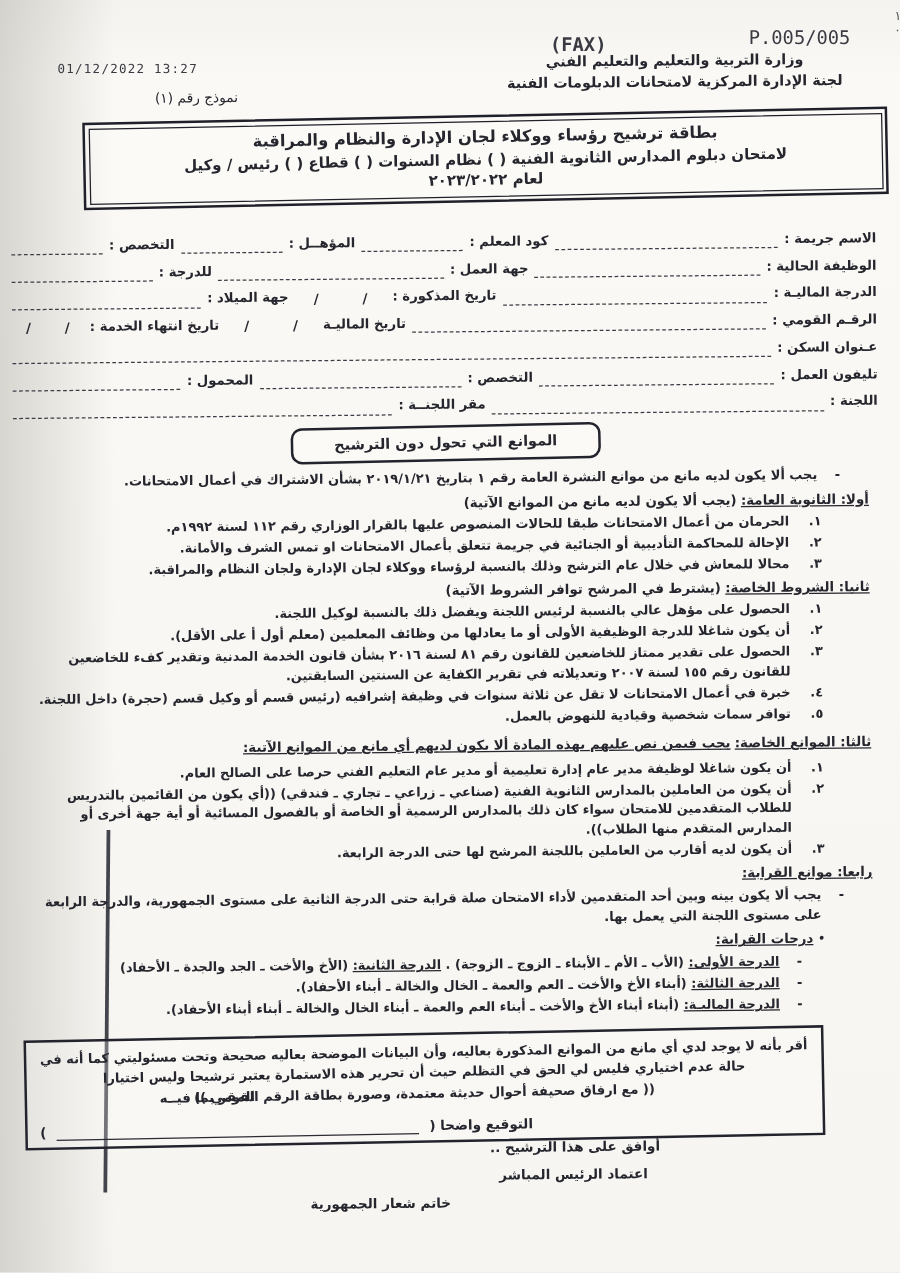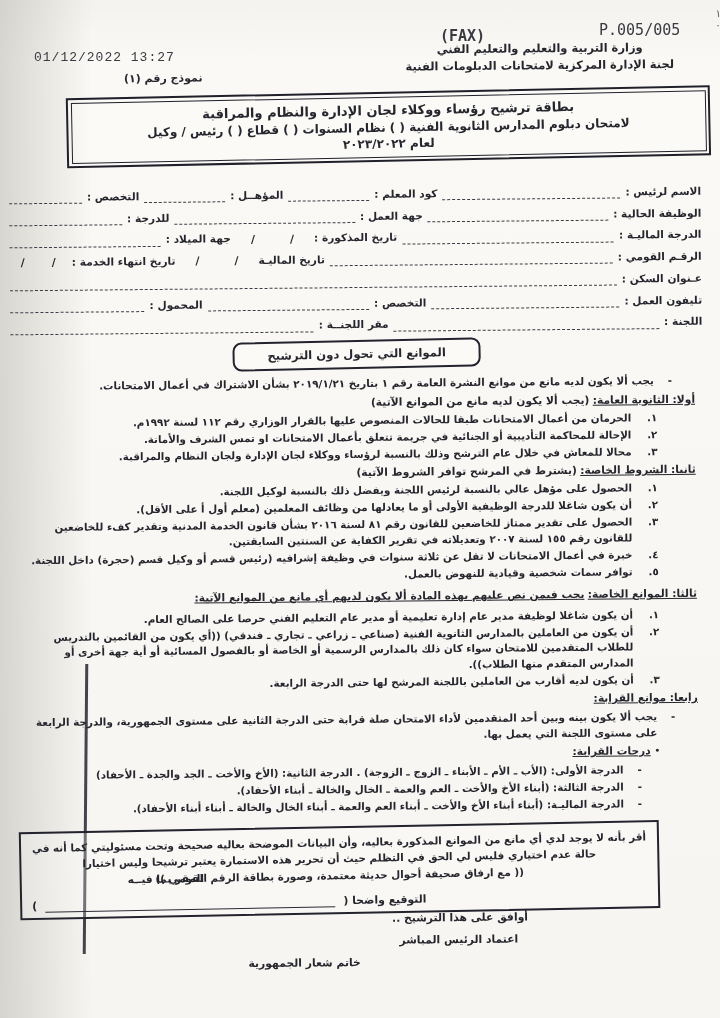--- a/index.html
+++ b/index.html
@@ -3,28 +3,28 @@
 <meta charset="utf-8">
 <style>
   html,body{margin:0;padding:0;}
   body{width:720px;height:1018px;background:#e9e7e2;font-family:"DejaVu Sans",sans-serif;}
   .page{position:relative;width:720px;height:1018px;overflow:hidden;color:#26262e;
         background:linear-gradient(180deg,#f3f2ee 0%,#faf9f5 6%,#f8f7f3 55%,#f6f5f1 100%);}
   .left-shade{position:absolute;left:0;top:0;bottom:0;width:92px;pointer-events:none;
         background:linear-gradient(90deg,rgba(160,158,150,.38),rgba(160,158,150,0));}
   .edge-line{position:absolute;left:84px;top:664px;height:290px;width:2.5px;background:#44444c;transform:rotate(.5deg);}
   .fax{position:absolute;font-family:"DejaVu Sans Mono",monospace;color:#3a3a42;}
-  .f-date{left:34px;top:50px;font-size:13px;letter-spacing:1px;font-family:Liberation Mono, monospace;}
+  .f-date{left:46px;top:50px;font-size:10px;letter-spacing:1px;}
   .f-fax{left:440px;top:27px;font-size:15px;font-weight:bold;}
   .f-page{left:563px;top:21px;font-size:15px;margin-left:36px;}
   .f-corner{left:676px;top:8px;font-size:10px;color:#55555d;margin-left:39px;}
   .content{position:absolute;inset:0;transform:rotate(-0.55deg);transform-origin:360px 500px;}
   .letterhead{position:absolute;right:26px;top:42px;width:300px;text-align:center;direction:rtl;}
   .letterhead div{font-size:11.5px;font-weight:800;line-height:1.45;}
-  .form-no{position:absolute;left:128px;top:70px;font-size:11px;font-weight:700;direction:rtl;}
+  .form-no{position:absolute;left:128px;top:70px;font-size:11px;font-weight:400;direction:rtl;}
   .title-box{position:absolute;left:70px;right:6px;top:92px;border:2.5px solid #20202a;padding:2.5px;transform:rotate(-0.6deg);background:rgba(255,255,255,.25);}
   .title-inner{border:1.6px solid #20202a;padding:5px 10px 6px;text-align:center;direction:rtl;}
   .t1{font-size:13px;font-weight:800;}
   .t2{font-size:12px;font-weight:800;margin-top:3px;}
   .t3{font-size:12px;font-weight:800;margin-top:2px;}
   .flow{position:absolute;left:12px;right:16px;top:188px;}
   .frow{display:flex;align-items:flex-end;direction:rtl;gap:5px;margin-bottom:8.5px;}
   .flabel{white-space:nowrap;font-size:10.6px;font-weight:800;line-height:1.25;}
   .fblank{border-bottom:1.7px dashed #3c3c46;height:11px;}
   .g22{flex:2.2}.g16{flex:1.6}.g14{flex:1.4}.g12{flex:1.2}.g10{flex:1}.g09{flex:.9}
@@ -34,21 +34,21 @@
         padding:5px 4px 6px;font-size:11.6px;font-weight:800;direction:rtl;transform:rotate(-0.7deg);background:rgba(255,255,255,.3);}
   .noteline{display:flex;direction:rtl;gap:9px;font-size:10.4px;font-weight:800;line-height:1.5;margin:3px 26px 3px 6px;}
   .ndash{flex:0 0 14px;text-align:center;}
   .shead-line{direction:rtl;font-size:10.7px;margin:3px 8px 2px;line-height:1.5;}
   .shead{font-weight:800;text-decoration:underline;}
   .srest{font-weight:800;}
   .item{display:flex;direction:rtl;gap:9px;font-size:10.35px;font-weight:700;line-height:1.5;margin:1.5px 46px 1.5px 8px;}
   .inum{flex:0 0 17px;text-align:right;font-weight:800;}
   .itxt{flex:1;}
   .deg{display:flex;direction:rtl;gap:9px;font-size:10.35px;font-weight:700;line-height:1.55;margin:1px 60px 1px 8px;}
-  .dlab{font-weight:800;white-space:nowrap;text-align:center;}
+  .dlab{font-weight:800;text-decoration:underline;white-space:nowrap;text-align:center;}
   .decl{border:2.3px solid #23232d;margin:11px 48px 0 4px;padding:7px 10px 3px;direction:rtl;transform:rotate(-0.55deg);background:rgba(255,255,255,.25);}
   .decl-line{text-align:center;font-size:10.4px;font-weight:800;line-height:1.5;}
   .decl-mid{position:relative;margin-top:2px;}
   .ack{position:absolute;left:96px;top:1px;font-size:10.6px;font-weight:800;}
   .sig-row{display:flex;direction:rtl;align-items:flex-end;margin:10px 0 2px;padding-right:36%;}
   .sig-label{font-size:10.8px;font-weight:800;white-space:nowrap;}
   .sig-gap{flex:1;border-bottom:1.8px solid #2c2c34;height:12px;margin:0 8px;}
   .sig-close{font-size:11px;font-weight:800;}
   .foot{position:absolute;direction:rtl;font-size:10.8px;font-weight:800;}
   .foot-approve{right:196px;top:912px;}
@@ -79,21 +79,21 @@
       <div class="title-inner">
         <div class="t1">بطاقة ترشيح رؤساء ووكلاء لجان الإدارة والنظام والمراقبة</div>
         <div class="t2">لامتحان دبلوم المدارس الثانوية الفنية (        ) نظام السنوات (        ) قطاع (        ) رئيس / وكيل</div>
         <div class="t3">لعام ٢٠٢٣/٢٠٢٢</div>
       </div>
     </div>
 
     <div class="flow">
 
       <div class="frow">
-        <span class="flabel">الاسم لرئيس :</span>
+        <span class="flabel">الاسم جريمة :</span>
         <span class="fblank g22"></span>
         <span class="flabel">كود المعلم :</span>
         <span class="fblank g10"></span>
         <span class="flabel">المؤهــل :</span>
         <span class="fblank g10"></span>
         <span class="flabel">التخصص :</span>
         <span class="fblank g09"></span>
       </div>
 
       <div class="frow">

